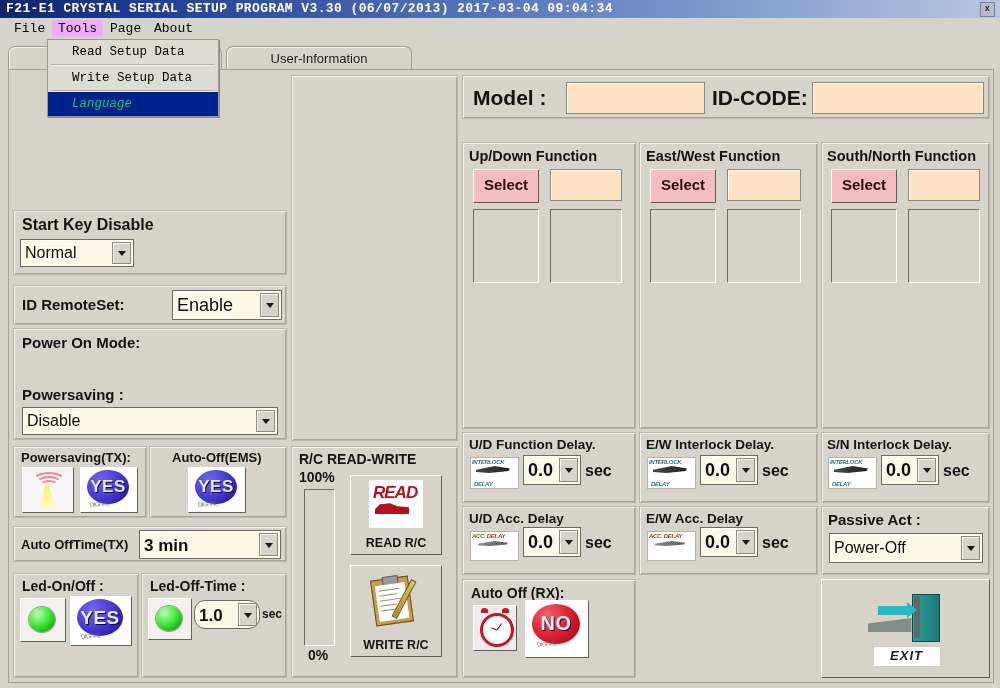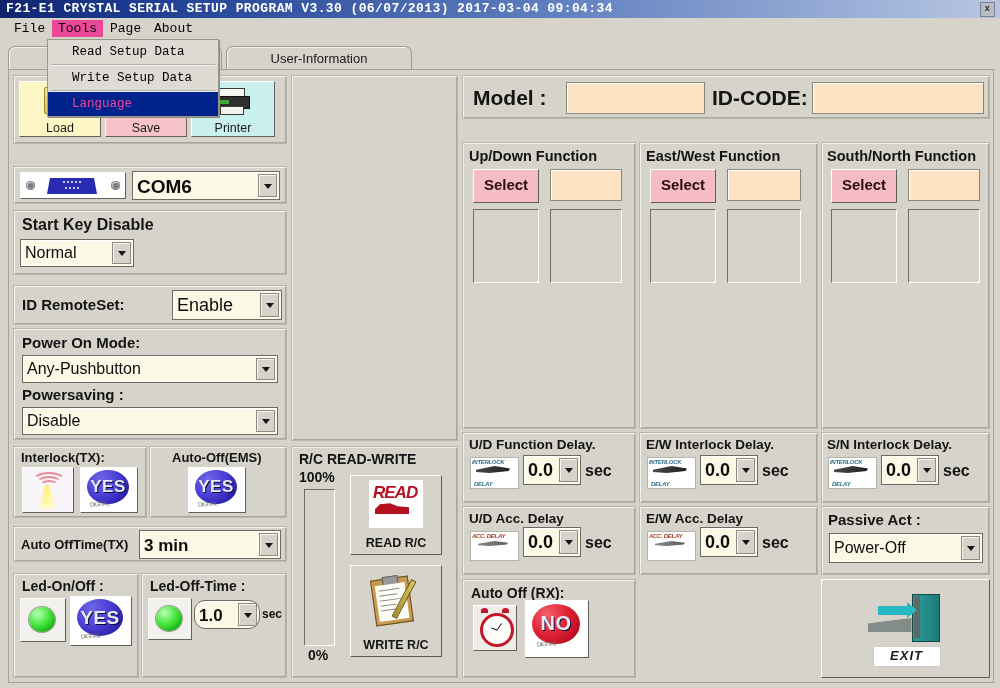--- a/index.html
+++ b/index.html
@@ -31,33 +31,33 @@
   
   .menubar{
     position:absolute;left:0;top:18px;width:1000px;height:21px;
     background:#d6d3cb;
     font-family:"Liberation Mono","DejaVu Sans Mono",monospace;
     font-size:13px;color:#000;
   }
   .menubar .mi{
     position:absolute;top:2px;height:17px;line-height:17px;padding:0 6px;
   }
-  .menubar .mi.open{background:#ec4899;}
+  .menubar .mi.open{background:#f0abfc;}
 
   
   .dropdown{
     position:absolute;left:47px;top:39px;width:170px;
     background:#dedbd4;border:1px solid #9a978f;
     box-shadow:1px 1px 0 #8e8b84;
     z-index:60;
     font-family:"Liberation Mono","DejaVu Sans Mono",monospace;
     font-size:12.5px;color:#000;
   }
   .dropdown .item{height:24px;line-height:24px;padding-left:24px;white-space:nowrap;}
-  .dropdown .item.sel{background:#00228c;color:#ec4899;}
+  .dropdown .item.sel{background:#00228c;color:#22c55e;font-style:italic;}
   .dropdown .sep{height:1px;background:#b3b0a9;margin:0 3px;border-bottom:1px solid #f2f0ea;}
 
   
   .tabstrip{position:absolute;left:8px;top:46px;width:984px;height:24px;}
   .tab{
     position:absolute;top:0;height:24px;line-height:23px;
     background:#d6d3cb;border:1px solid #9e9b93;border-bottom:none;
     border-radius:7px 7px 0 0;
     font-size:13px;color:#1a1a1a;text-align:center;
     box-shadow:inset 1px 1px 0 #f4f2ec;
@@ -291,98 +291,49 @@
     <div class="mi" style="left:148px;">About</div>
   </div>
 
   <div class="tabstrip">
     <div class="tab t1"></div>
     <div class="tab t2">User-Information</div>
   </div>
 
   <div class="body-panel">
 
-    <div class="grp" style="left:4px;top:5px;width:272px;height:67px;">
-      <div class="fbtn load" style="left:5px;top:5px;width:80px;height:54px;">
-        <div style="position:absolute;left:50%;margin-left:-16px;top:5px;width:32px;height:25px;background:linear-gradient(to bottom,#f5ea9a,#d8c55c);border:1px solid #9d8a28;border-radius:2px 6px 2px 2px;"></div>
-        <div class="cap">Load</div>
-      </div>
-      <div class="fbtn save" style="left:91px;top:5px;width:80px;height:54px;">
-        <div style="position:absolute;left:50%;margin-left:-14px;top:6px;width:28px;height:24px;background:#3b3b46;border:1px solid #1c1c22;"></div>
-        <div style="position:absolute;left:50%;margin-left:-8px;top:7px;width:16px;height:10px;background:#e7e7ef;"></div>
-        <div class="cap">Save</div>
-      </div>
-      <div class="fbtn printer" style="left:177px;top:5px;width:82px;height:54px;">
-        <div class="printerglyph" style="left:50%;margin-left:-19px;top:6px;width:38px;height:26px;">
-          <div style="position:absolute;left:5px;top:0;width:24px;height:9px;background:#f6f6f2;border:1px solid #3a3a3a;"></div>
-          <div style="position:absolute;left:0;top:8px;width:34px;height:11px;background:#2f2f2f;border:1px solid #111;"></div>
-          <div style="position:absolute;left:3px;top:12px;width:12px;height:4px;background:#3ca93c;"></div>
-          <div style="position:absolute;left:6px;top:18px;width:22px;height:7px;background:#f3f3ee;border:1px solid #3a3a3a;"></div>
-        </div>
-        <div class="cap">Printer</div>
-      </div>
-    </div>
-
-    <div class="grp" style="left:4px;top:96px;width:272px;height:36px;">
-      <div class="iconframe" style="left:6px;top:5px;width:104px;height:25px;background:#ffffff;">
-        <div class="screw" style="left:5px;top:8px;"></div>
-        <div class="screw" style="right:5px;top:8px;"></div>
-        <div class="dsub" style="left:26px;top:5px;width:50px;height:16px;">
-          <div class="row" style="top:3px;">
-              <i class="pin"></i>
-              <i class="pin"></i>
-              <i class="pin"></i>
-              <i class="pin"></i>
-              <i class="pin"></i>
-            </div>
-          <div class="row" style="top:9px;">
-              <i class="pin"></i>
-              <i class="pin"></i>
-              <i class="pin"></i>
-              <i class="pin"></i>
-            </div>
-        </div>
-      </div>
-      <div class="combo" style="left:118px;top:4px;width:146px;height:27px;font-size:19px;font-weight:bold;">
-        <span class="val">COM6</span>
-        <span class="arrow"></span>
-      </div>
-    </div>
+
 
     <div class="grp" style="left:4px;top:140px;width:272px;height:63px;">
       <div class="grp-title" style="left:8px;top:5px;font-size:16px;">Start Key Disable</div>
       <div class="combo" style="left:6px;top:28px;width:112px;height:26px;font-size:16px;">
         <span class="val">Normal</span>
         <span class="arrow"></span>
       </div>
     </div>
 
     <div class="grp" style="left:4px;top:215px;width:272px;height:38px;">
       <div class="lbl b" style="left:8px;top:10px;font-size:15px;">ID RemoteSet:</div>
       <div class="combo" style="left:158px;top:4px;width:108px;height:28px;font-size:18px;">
         <span class="val">Enable</span>
         <span class="arrow"></span>
       </div>
     </div>
 
     <div class="grp" style="left:4px;top:258px;width:272px;height:110px;">
       <div class="lbl b" style="left:8px;top:5px;font-size:15px;">Power On Mode:</div>
-      <div class="combo" style="left:8px;top:26px;width:254px;height:26px;font-size:16px;">
-        <span class="val">Any-Pushbutton</span>
-        <span class="arrow"></span>
-      </div>
       <div class="lbl b" style="left:8px;top:57px;font-size:15px;">Powersaving  :</div>
       <div class="combo" style="left:8px;top:78px;width:254px;height:26px;font-size:16px;">
         <span class="val">Disable</span>
         <span class="arrow"></span>
       </div>
     </div>
 
     <div class="grp" style="left:4px;top:376px;width:132px;height:70px;">
-      <div class="lbl b" style="left:7px;top:3px;font-size:13px;">Interlock(TX):</div>
+      <div class="lbl b" style="left:7px;top:3px;font-size:13px;">Powersaving(TX):</div>
       <div class="iconframe" style="left:8px;top:20px;width:50px;height:44px;background:#f7f5f7;">
         <div class="wave" style="left:9px;top:4px;width:30px;height:15px;"></div>
         <div class="wave" style="left:13px;top:8px;width:22px;height:11px;"></div>
         <div class="wave" style="left:17px;top:12px;width:14px;height:7px;"></div>
         <div class="beam" style="left:16px;top:17px;width:16px;height:24px;"></div>
       </div>
       <div class="iconframe" style="left:66px;top:20px;width:56px;height:44px;background:#ffffff;">
         <div class="ball blue" style="left:6px;top:2px;width:42px;height:34px;font-size:17px;">
           <span class="bw">YES</span>
         </div>

